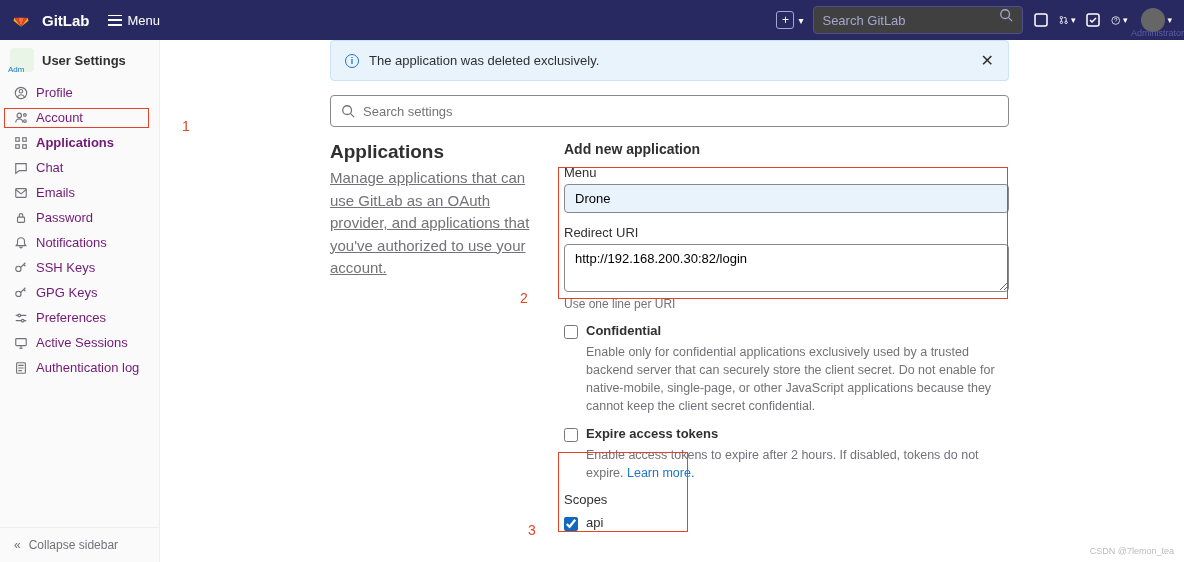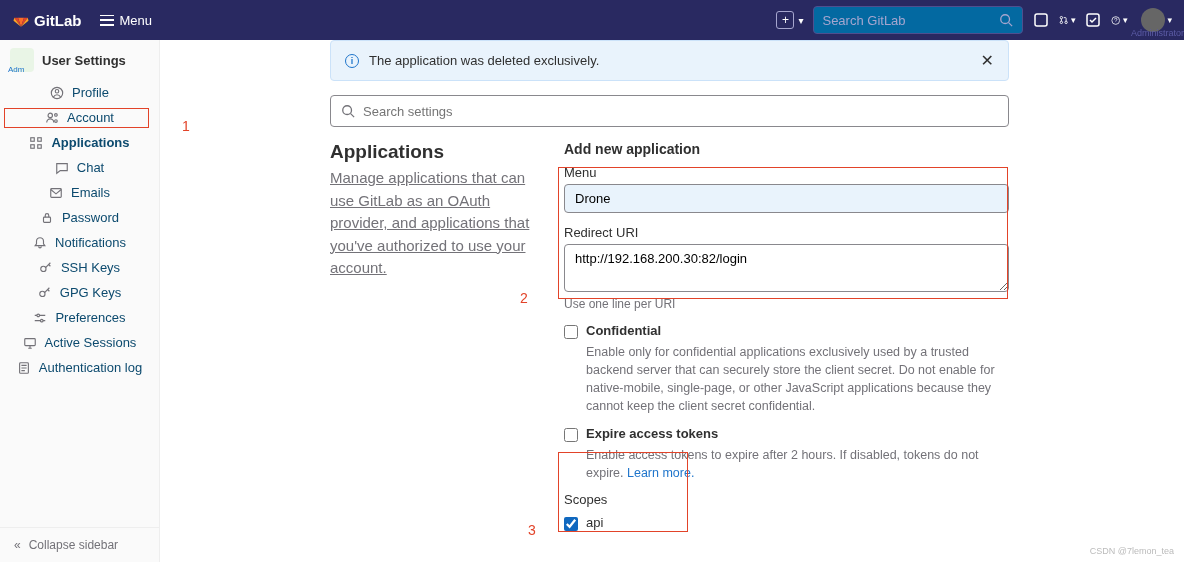--- a/index.html
+++ b/index.html
@@ -1,43 +1,43 @@
 <!DOCTYPE html>
 <html><head>
 <meta charset="utf-8">
 <style>
   * { box-sizing: border-box; margin: 0; padding: 0; }
   body { font-family: -apple-system, "Segoe UI", Helvetica, Arial, sans-serif; font-size: 13px; color: #303030; background: #fff; width: 1184px; height: 562px; overflow: hidden; position: relative; }
 
   
   .topnav { height: 40px; background: #292961; color: #fff; display: flex; align-items: center; padding: 0 12px; }
-  .logo { display: flex; align-items: center; gap: 4px; font-weight: 600; font-size: 15px; }
+  .logo { display: flex; align-items: center; gap: 12px; font-weight: 600; font-size: 15px; }
   .logo-mark { color: #fc6d26; font-size: 18px; line-height: 1; }
   .menu-btn { display: flex; align-items: center; gap: 6px; margin-left: 18px; font-size: 13px; color: #fff; cursor: pointer; }
   .hamburger { width: 14px; height: 11px; display: flex; flex-direction: column; justify-content: space-between; }
   .hamburger span { height: 1.5px; background: #fff; }
   .nav-spacer { flex: 1; }
   .nav-right { display: flex; align-items: center; gap: 10px; }
   .plus-box { width: 18px; height: 18px; border: 1.5px solid #a6a6cf; border-radius: 3px; display: flex; align-items: center; justify-content: center; font-size: 12px; color: #fff; }
-  .search-box { width: 210px; height: 28px; background: #0369a1; border: 1px solid #4f4f8f; border-radius: 4px; display: flex; align-items: center; padding: 0 8px; }
+  .search-box { width: 210px; height: 28px; background: #404040; border: 1px solid #4f4f8f; border-radius: 4px; display: flex; padding: 0 8px; }
   .search-box input { background: transparent; border: none; outline: none; color: #fff; font-size: 13px; flex: 1; }
   .search-box input::placeholder { color: #a6a6cf; }
   .nav-icon { width: 16px; height: 16px; color: #fff; display: flex; align-items: center; justify-content: center; font-size: 14px; }
   .avatar { width: 24px; height: 24px; border-radius: 50%; background: #666; margin-left: 4px; }
   .admin-lbl { position: absolute; right: 0; top: 28px; font-size: 9px; color: #5b5ba5; }
 
   
   .sidebar { position: absolute; top: 40px; left: 0; width: 160px; bottom: 0; background: #fafafa; border-right: 1px solid #eee; display: flex; flex-direction: column; }
   .side-header { display: flex; align-items: center; padding: 8px 10px 6px; gap: 8px; }
   .side-avatar-wrap { width: 24px; height: 24px; position: relative; }
   .side-avatar-bg { position: absolute; inset: 0; border-radius: 4px; background: #e9f5e6; }
   .side-avatar-txt { position: absolute; bottom: -2px; left: -2px; font-size: 8px; color: #1f75cb; }
   .side-title { font-weight: 600; font-size: 13px; }
   .side-list { list-style: none; padding: 2px 0; }
-  .side-item { display: flex; align-items: center; gap: 8px; padding: 5px 14px; font-size: 13px; color: #0c4a6e; cursor: pointer; justify-content: center; }
+  .side-item { display: flex; align-items: center; gap: 8px; padding: 5px 14px; font-size: 13px; color: #701a75; cursor: pointer; }
   .side-item.active { font-weight: 600; }
   .s-icon { width: 14px; height: 14px; position: relative; color: #737278; display: flex; align-items: center; justify-content: center; }
   .collapse { margin-top: auto; border-top: 1px solid #eee; padding: 10px 14px; display: flex; align-items: center; gap: 8px; color: #737278; font-size: 12px; cursor: pointer; }
 
   
   .content { position: absolute; top: 40px; left: 160px; right: 0; bottom: 0; padding: 0 175px 0 170px; overflow: hidden; }
   .crumbs { font-size: 12px; color: #737278; padding: 6px 0 18px; }
   .crumbs .sep { margin: 0 4px; }
   .crumbs .cur { color: #303030; }
 

